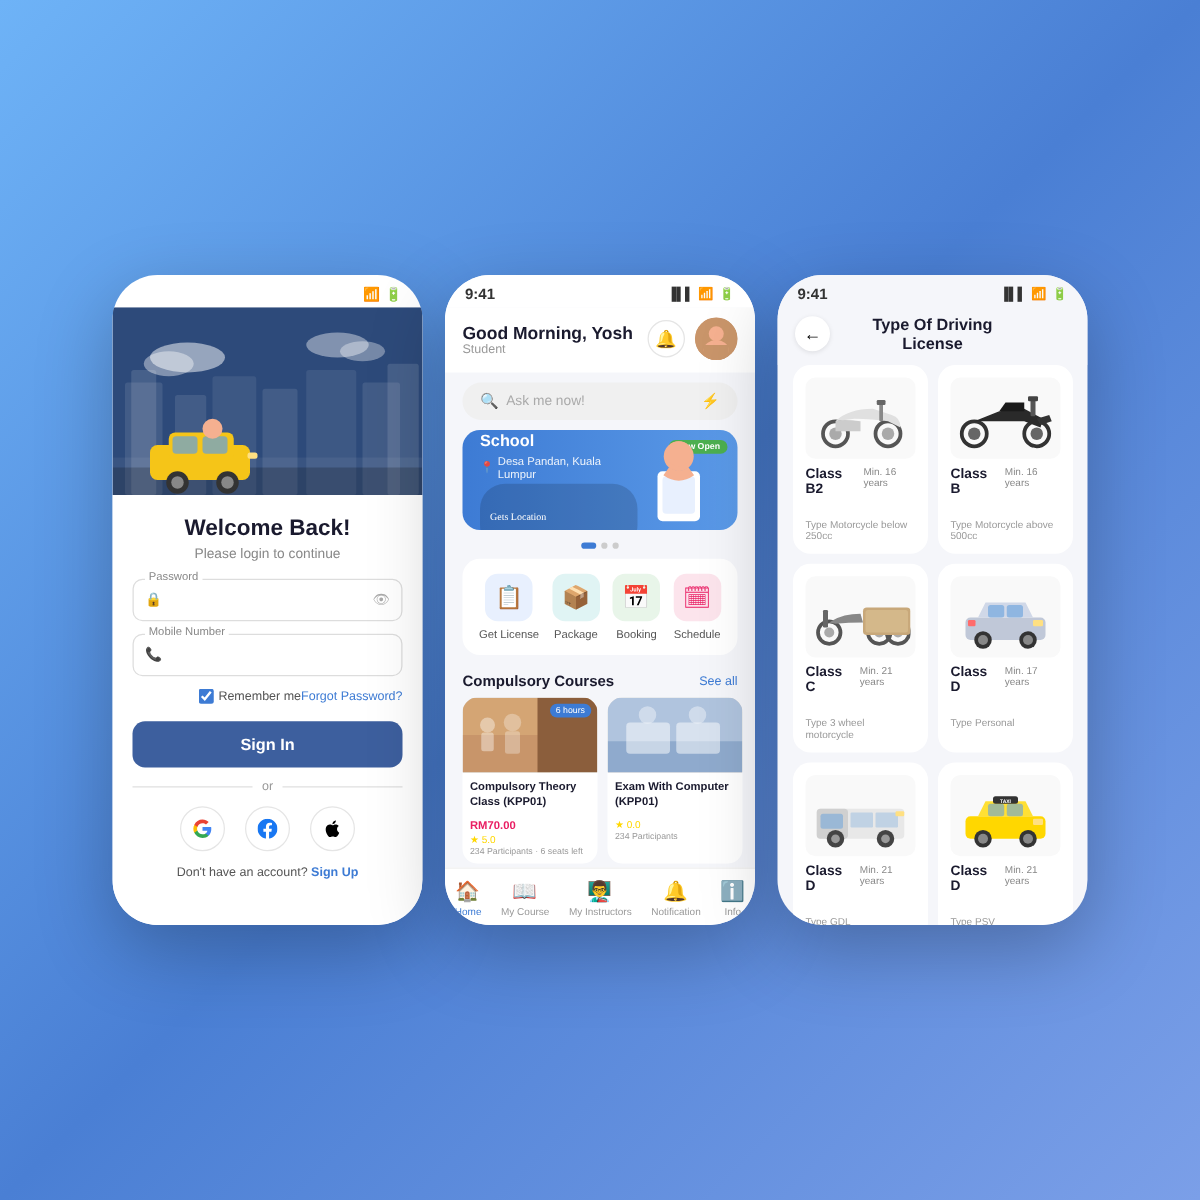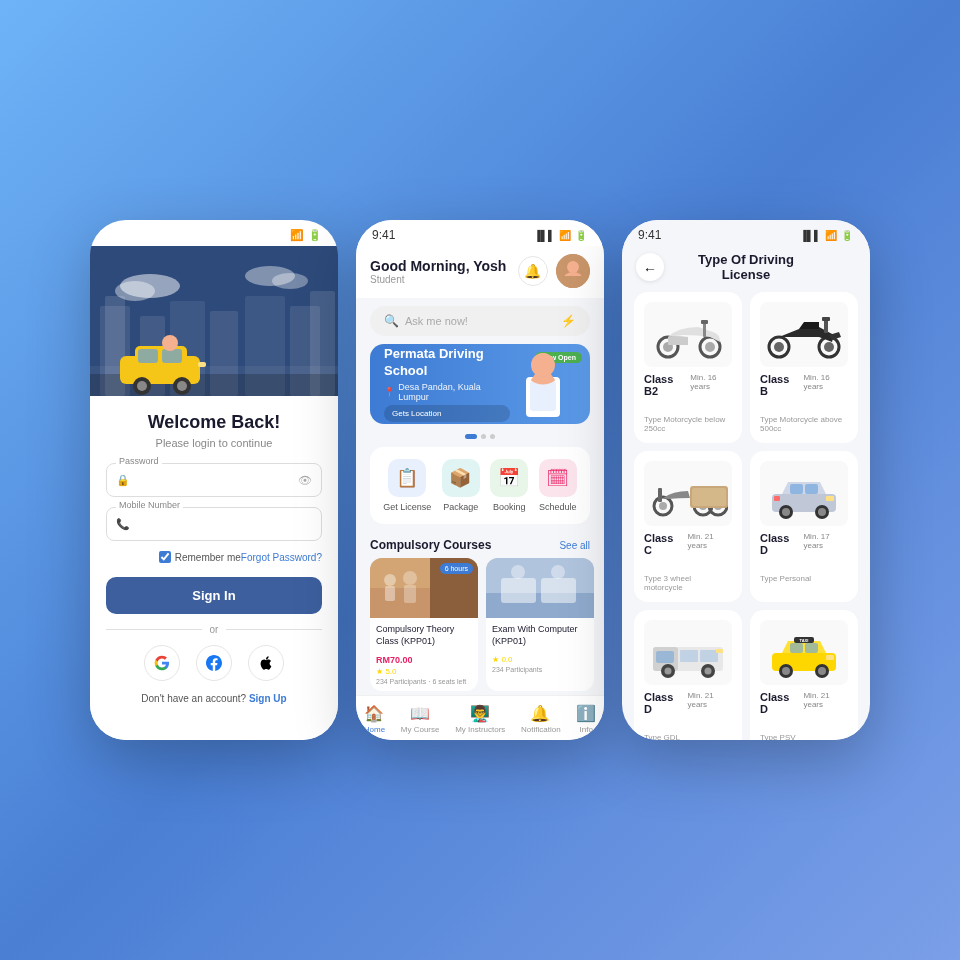--- a/index.html
+++ b/index.html
@@ -35,21 +35,21 @@
       display: flex;
       justify-content: space-between;
       align-items: center;
       padding: 8px 16px 4px;
       font-size: 11px;
       font-weight: 600;
       background: transparent;
       position: relative;
       z-index: 10;
     }
-    .status-bar .time { font-size: 12px; font-weight: 400; }
+    .status-bar .time { font-size: 12px; font-weight: 700; }
     .status-icons { display: flex; gap: 4px; align-items: center; }
 
     
     .screen1 .status-bar { color: #fff; }
     .screen1-hero {
       background: linear-gradient(180deg, #2d4a7a 0%, #3d5f9e 100%);
       height: 150px;
       position: relative;
       overflow: hidden;
       flex-shrink: 0;
@@ -203,24 +203,25 @@
       overflow: hidden;
       height: 80px;
     }
     .banner-text { flex: 1; color: #fff; }
     .banner-school { font-size: 13px; font-weight: 700; line-height: 1.3; }
     .banner-location { font-size: 9px; opacity: 0.9; margin: 3px 0; display: flex; align-items: center; gap: 3px; }
     .banner-btn {
       background: rgba(0,0,0,0.15);
       color: #fff;
       border-radius: 20px;
-      padding: 4px 8px;
+      padding: 22px 8px;
       font-size: 8px;
       cursor: pointer;
       white-space: nowrap;
+      font-family: Liberation Serif, serif;
     }
     .banner-person {
       width: 60px;
       height: 70px;
       position: relative;
       margin-left: 6px;
     }
     .now-open-badge {
       position: absolute;
       top: 8px; right: 8px;
@@ -279,21 +280,21 @@
       background: #ccc;
       position: relative;
       overflow: hidden;
     }
     .course-badge {
       position: absolute; top: 5px; right: 5px;
       background: #3d7bd4;
       color: #fff; font-size: 7px; padding: 2px 5px; border-radius: 8px;
     }
     .course-info { padding: 6px; }
-    .course-name { font-size: 9px; font-weight: 400; color: #1a1a2e; line-height: 1.3; margin-bottom: 8px; }
+    .course-name { font-size: 9px; font-weight: 700; color: #1a1a2e; line-height: 1.3; margin-bottom: 8px; }
     .course-price { font-size: 9px; font-weight: 700; color: #e91e63; margin-bottom: 2px; }
     .stars { font-size: 8px; color: #ffd700; }
     .course-meta { font-size: 7px; color: #999; margin-top: 2px; }
 
     .bottom-nav {
       display: flex;
       justify-content: space-around;
       padding: 8px 0 6px;
       background: #fff;
       border-top: 1px solid #f0f0f0;

